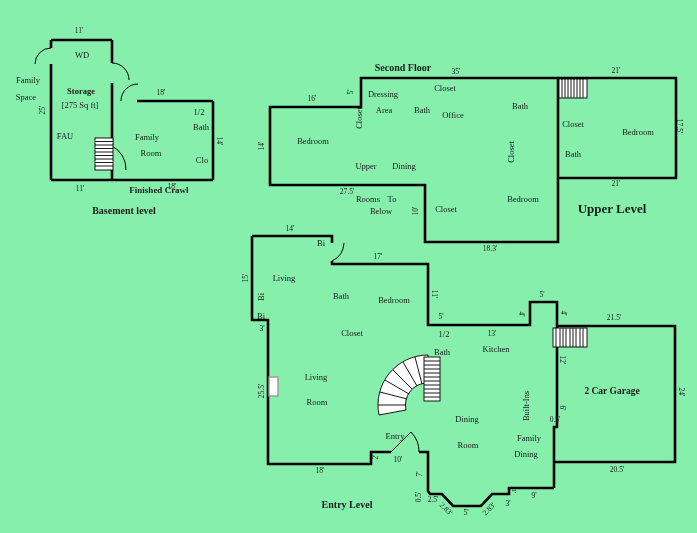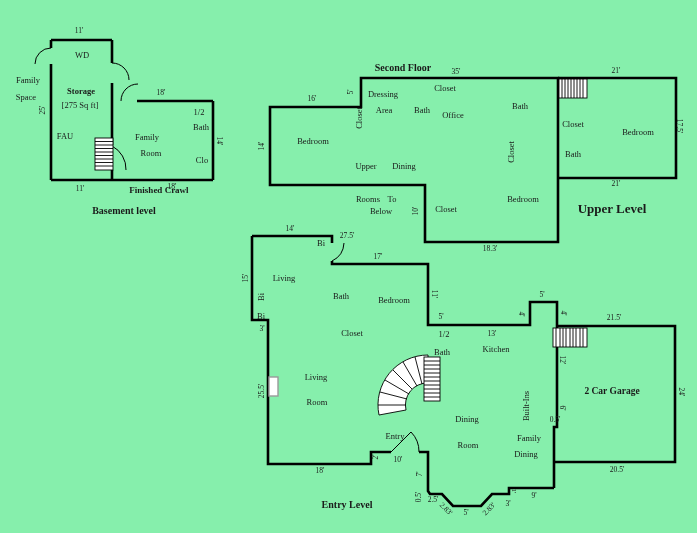--- a/index.html
+++ b/index.html
@@ -99,21 +99,21 @@
     <span class="lbl room" style="left: 445px; top: 88px; transform: translate(-50%, -50%);">Closet</span>
     <span class="lbl room" style="left: 422px; top: 110px; transform: translate(-50%, -50%);">Bath</span>
     <span class="lbl room" style="left: 445px; top: 115px; transform: translate(-50%, -50%); padding-left: 16px;">Office</span>
     <span class="lbl room" style="left: 520px; top: 106px; transform: translate(-50%, -50%);">Bath</span>
     <span class="lbl room" style="left: 359px; top: 118px; transform: translate(-50%, -50%) rotate(-90deg);">Closet</span>
     <span class="lbl dim" style="left: 262px; top: 146px; transform: translate(-50%, -50%) rotate(-90deg);">14'</span>
     <span class="lbl room" style="left: 313px; top: 141px; transform: translate(-50%, -50%);">Bedroom</span>
     <span class="lbl room" style="left: 511px; top: 152px; transform: translate(-50%, -50%) rotate(-90deg);">Closet</span>
     <span class="lbl room" style="left: 366px; top: 166px; transform: translate(-50%, -50%);">Upper</span>
     <span class="lbl room" style="left: 404px; top: 166px; transform: translate(-50%, -50%);">Dining</span>
-    <span class="lbl dim" style="left: 347px; top: 192px; transform: translate(-50%, -50%); margin-top: 44px;">27.5'</span>
+    <span class="lbl dim" style="left: 347px; top: 192px; transform: translate(-50%, -50%);">27.5'</span>
     <span class="lbl room" style="left: 368px; top: 199px; transform: translate(-50%, -50%);">Rooms</span>
     <span class="lbl room" style="left: 392px; top: 199px; transform: translate(-50%, -50%);">To</span>
     <span class="lbl room" style="left: 381px; top: 211px; transform: translate(-50%, -50%);">Below</span>
     <span class="lbl dim" style="left: 416px; top: 211px; transform: translate(-50%, -50%) rotate(-90deg);">10'</span>
     <span class="lbl room" style="left: 446px; top: 209px; transform: translate(-50%, -50%);">Closet</span>
     <span class="lbl room" style="left: 523px; top: 199px; transform: translate(-50%, -50%);">Bedroom</span>
     <span class="lbl dim" style="left: 490px; top: 249px; transform: translate(-50%, -50%);">18.3'</span>
     <span class="lbl dim" style="left: 616px; top: 71px; transform: translate(-50%, -50%);">21'</span>
     <span class="lbl room" style="left: 573px; top: 124px; transform: translate(-50%, -50%);">Closet</span>
     <span class="lbl room" style="left: 638px; top: 132px; transform: translate(-50%, -50%);">Bedroom</span>

